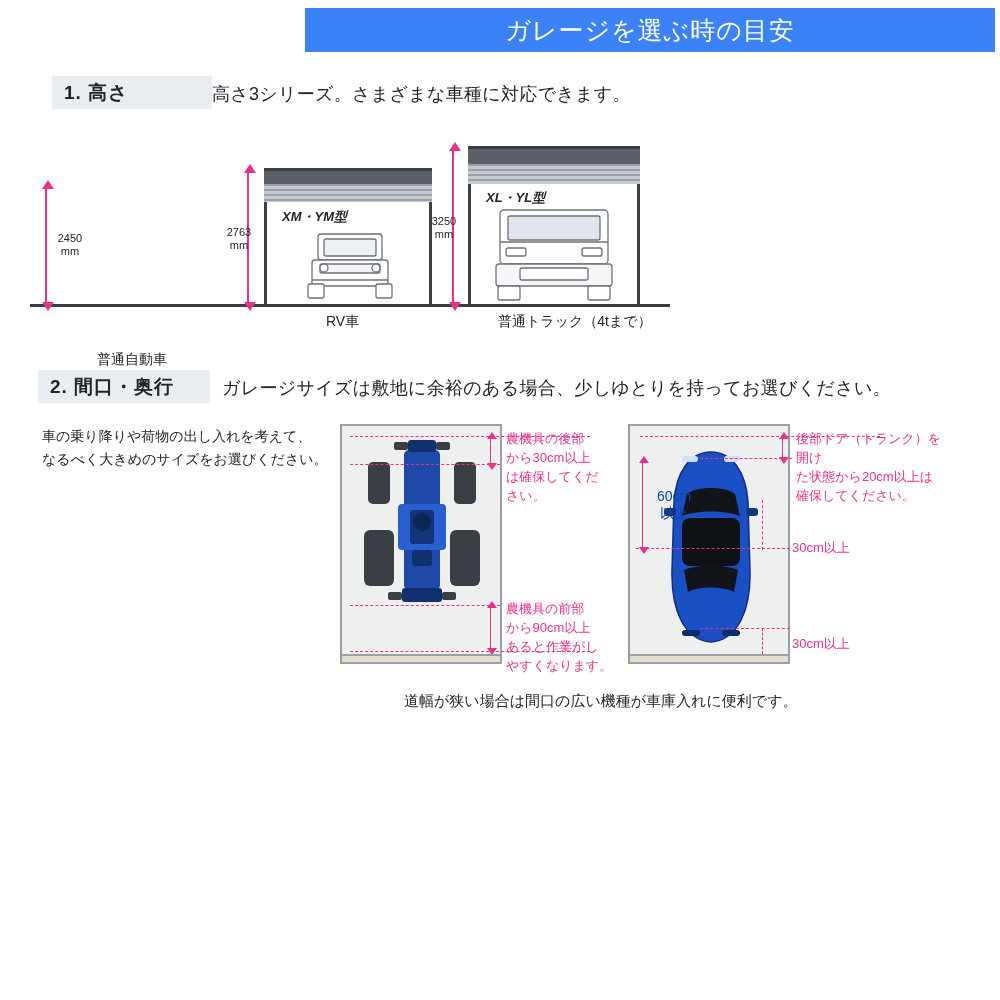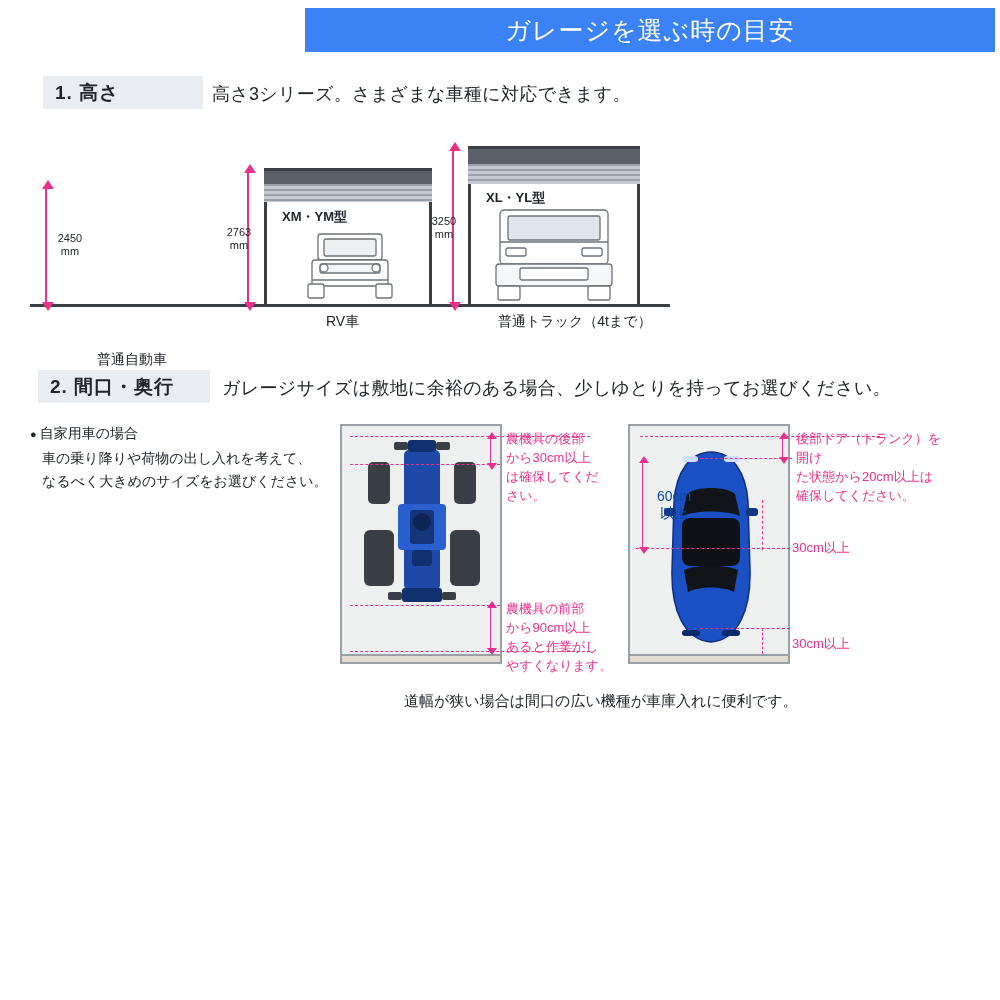--- a/index.html
+++ b/index.html
@@ -56,21 +56,21 @@
   }
   .sec-desc {
     position: absolute;
     font-size: 18px;
     color: #20252b;
     letter-spacing: 0.3px;
     white-space: nowrap;
   }
 
   
-  #sec1-head { left: 43px; top: 76px; width: 160px; }
+  #sec1-head { left: 52px; top: 76px; width: 160px; }
   #sec1-desc { left: 212px; top: 82px; }
 
   .ground-line {
     position: absolute;
     left: 30px; top: 304px;
     width: 640px; height: 3px;
     background: #3a3f45;
   }
 
   .garage {
@@ -101,20 +101,21 @@
     border-left: 3px solid #3b4046;
     border-right: 3px solid #3b4046;
     box-sizing: border-box;
   }
   .garage .model-label {
     position: absolute;
     font-size: 13px;
     color: #20252b;
     font-weight: bold;
     white-space: nowrap;
+    font-style: italic;
   }
 
   
   .dimline {
     position: absolute;
     width: 0; border-left: 2px solid #e8318a;
   }
   .dimline::before, .dimline::after {
     content: "";
     position: absolute;
@@ -315,21 +316,20 @@
     <span>mm</span>
   </div>
   <div class="cap" style="left:498px; top:313px;">普通トラック（4tまで）</div>
 
   <div class="sec-head" id="sec2-head">
     <span>2. 間口・奥行</span>
   </div>
   <div class="sec-desc" id="sec2-desc">ガレージサイズは敷地に余裕のある場合、少しゆとりを持ってお選びください。</div>
 
   <div class="bullet-block" style="left:30px; top:425px;">
-    <div class="bullet-title">自家用車の場合</div>
     <div class="bullet-body" style="white-space:pre-line;">車の乗り降りや荷物の出し入れを考えて、
 なるべく大きめのサイズをお選びください。</div>
   </div>
 
   <div class="plan" style="left:340px; top:424px; width:162px; height:240px;"></div>
   <div class="plan-floor-bottom" style="left:340px; top:654px; width:162px;"></div>
 
   <svg style="position:absolute; left:358px; top:438px;" width="128" height="175" viewBox="0 0 128 175">
     <g>
 

